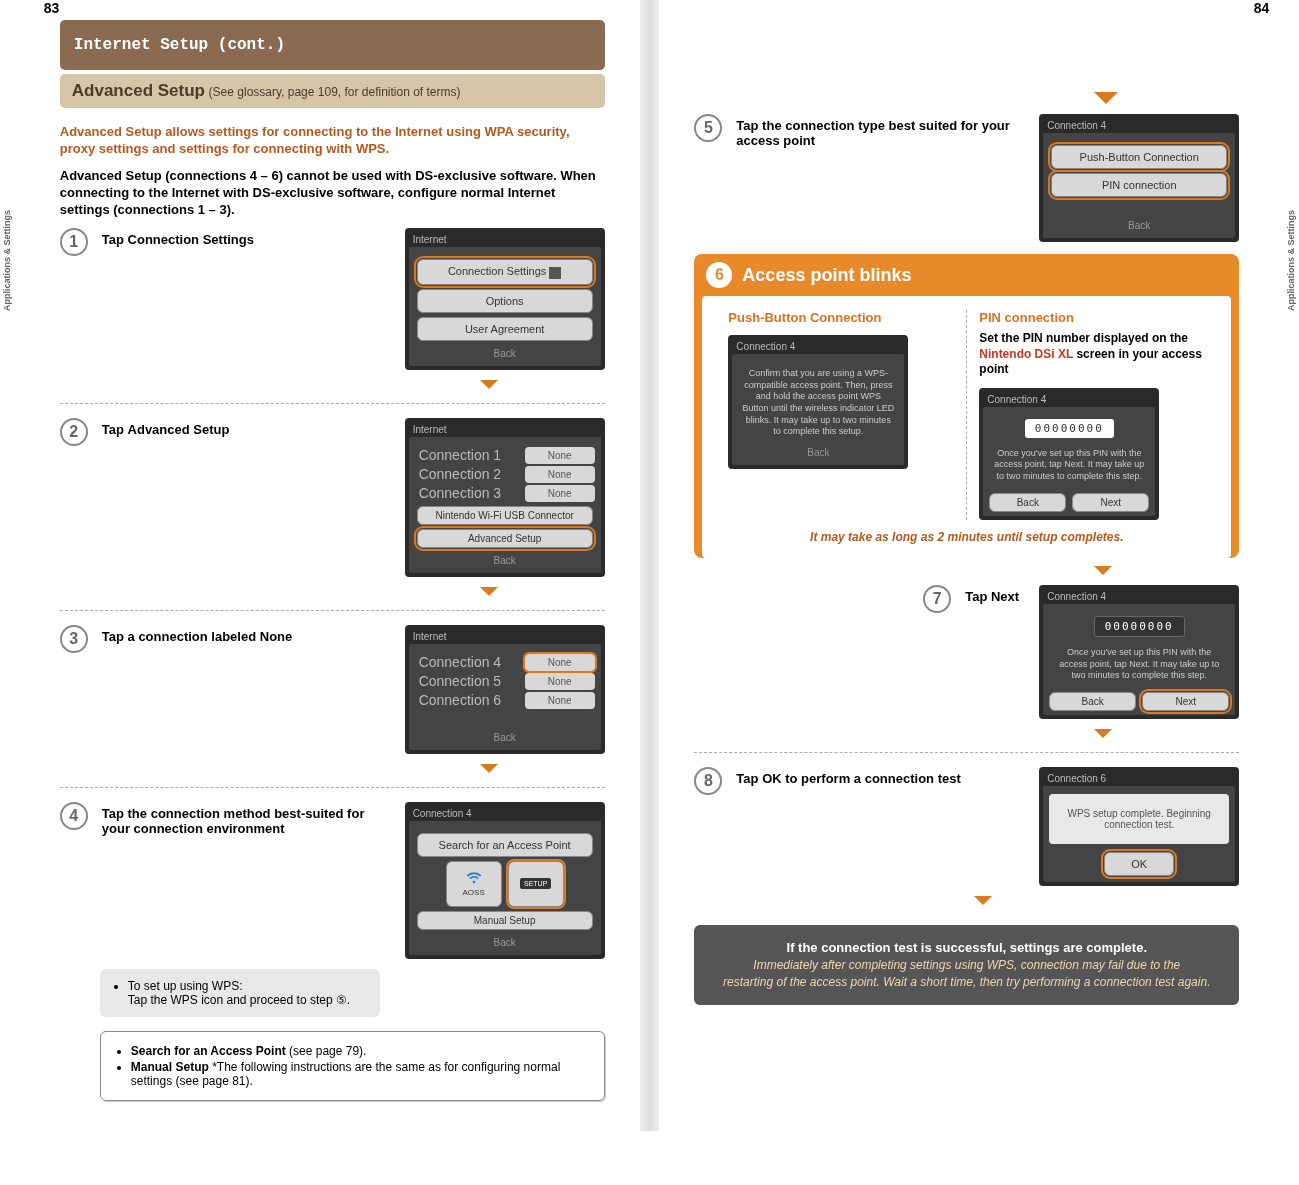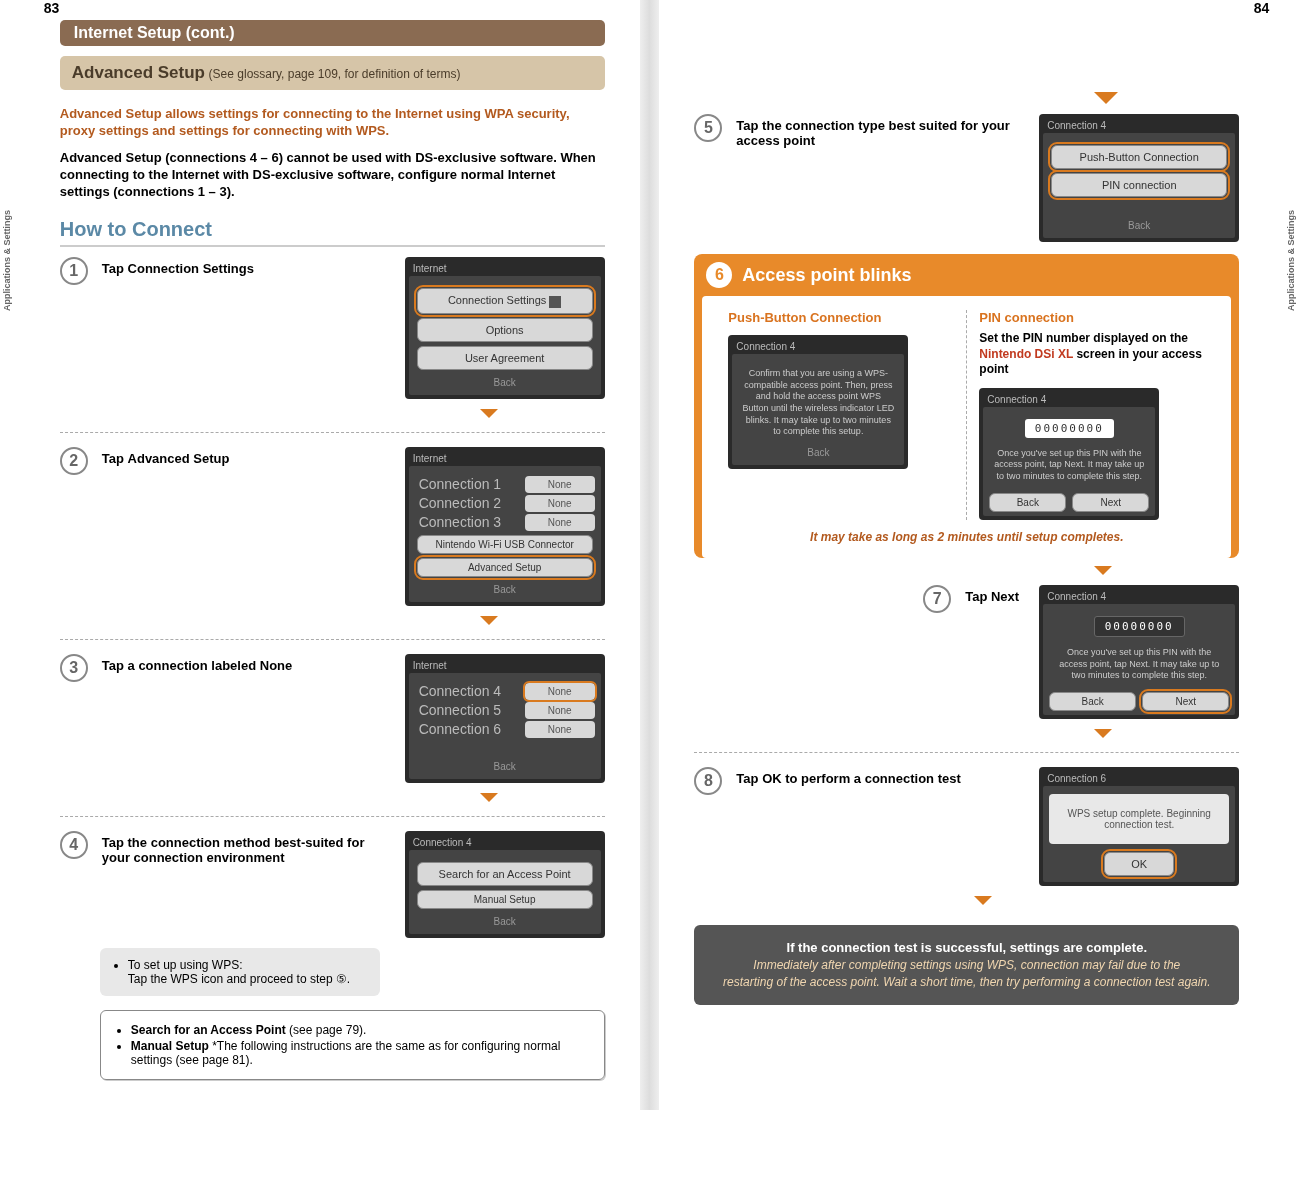--- a/index.html
+++ b/index.html
@@ -7,21 +7,21 @@
   .page-wrap { display: flex; }
   .gutter { width: 15px; background: #fff; position: relative; }
   .gutter-text { writing-mode: vertical-rl; transform: rotate(180deg); font-size: 9px; color: #666; font-weight: bold; position: absolute; top: 210px; left: 2px; white-space: nowrap; }
   .page { width: 634px; background: #fff; position: relative; }
   .page-num { position: absolute; top: 0; font-size: 14px; font-weight: bold; }
   .page-num.left { left: 29px; }
   .page-num.right { right: 15px; }
   .content { padding: 20px 35px 30px 45px; }
   .content.right { padding: 20px 45px 30px 35px; }
 
-  .header-bar { background: #8a6b52; color: #fff; font-weight: bold; font-size: 16px; padding: 4px 14px; border-radius: 5px; margin-bottom: 10px; }
+  .header-bar { background: #8a6b52; color: #fff; font-weight: bold; font-size: 16px; padding: 16px 14px; border-radius: 5px; margin-bottom: 4px; font-family: Liberation Mono, monospace; }
   .sub-bar { background: #d6c5a8; padding: 7px 12px; border-radius: 5px; font-size: 13px; margin-bottom: 16px; }
   .sub-bar b { font-size: 17px; color: #4a3c2a; }
   .sub-bar span { color: #4a3c2a; font-size: 12px; }
 
   .red-text { color: #b35a1f; font-size: 13px; font-weight: 600; line-height: 1.3; }
   .black-text { color: #000; font-size: 13px; font-weight: 600; line-height: 1.3; margin-top: 10px; }
 
   .blue-heading { color: #5b89a6; font-size: 20px; font-weight: bold; margin: 18px 0 8px; border-bottom: 2px solid #ccc; padding-bottom: 4px; }
 
   .step-row { display: flex; align-items: flex-start; gap: 14px; margin: 10px 0; }
@@ -94,21 +94,20 @@
       <div class="header-bar">Internet Setup (cont.)</div>
 
       <div class="sub-bar">
         <b>Advanced Setup</b>
         <span> (See glossary, page 109, for definition of terms)</span>
       </div>
 
       <p class="red-text">Advanced Setup allows settings for connecting to the Internet using WPA security, proxy settings and settings for connecting with WPS.</p>
       <p class="black-text">Advanced Setup (connections 4 – 6) cannot be used with DS-exclusive software. When connecting to the Internet with DS-exclusive software, configure normal Internet settings (connections 1 – 3).</p>
 
-      <div class="blue-heading">How to Connect</div>
 
       <div class="step-row">
         <div class="step-circle">1</div>
         <div class="step-text">
           <span>Tap </span><b>Connection Settings</b>
         </div>
         <div class="screenshot">
           <div class="ds-screen">
             <div class="ds-title">Internet</div>
             <div class="ds-body">
@@ -186,20 +185,31 @@
       <hr class="dash-sep">
 
       <div class="step-row">
         <div class="step-circle">4</div>
         <div class="step-text">Tap the connection method best-suited for your connection environment</div>
         <div class="screenshot">
           <div class="ds-screen">
             <div class="ds-title">Connection 4</div>
             <div class="ds-body">
               <div class="ds-button">Search for an Access Point</div>
+              <div style="display:flex;gap:6px;justify-content:center">
+                <div class="ds-icon-btn">
+                  <svg class="wifi-icon" viewBox="0 0 24 24">
+                      <path fill="#3a7bc8" d="M12 20c1 0 2-1 2-2s-1-2-2-2-2 1-2 2 1 2 2 2zm-5-6c3-3 7-3 10 0l2-2c-4-4-10-4-14 0zm-4-4c5-5 13-5 18 0l2-2c-6-6-16-6-22 0z"></path>
+                    </svg>
+                  <span>AOSS</span>
+                </div>
+                <div class="ds-icon-btn highlight" style="outline:2px solid #d97a1f">
+                  <div style="background:#333;color:#fff;padding:2px 4px;border-radius:2px;font-size:7px">SETUP</div>
+                </div>
+              </div>
               <div class="ds-button small">Manual Setup</div>
               <div class="ds-back">Back</div>
             </div>
           </div>
         </div>
       </div>
 
       <div class="tip-box">
         <ul>
           <li>

